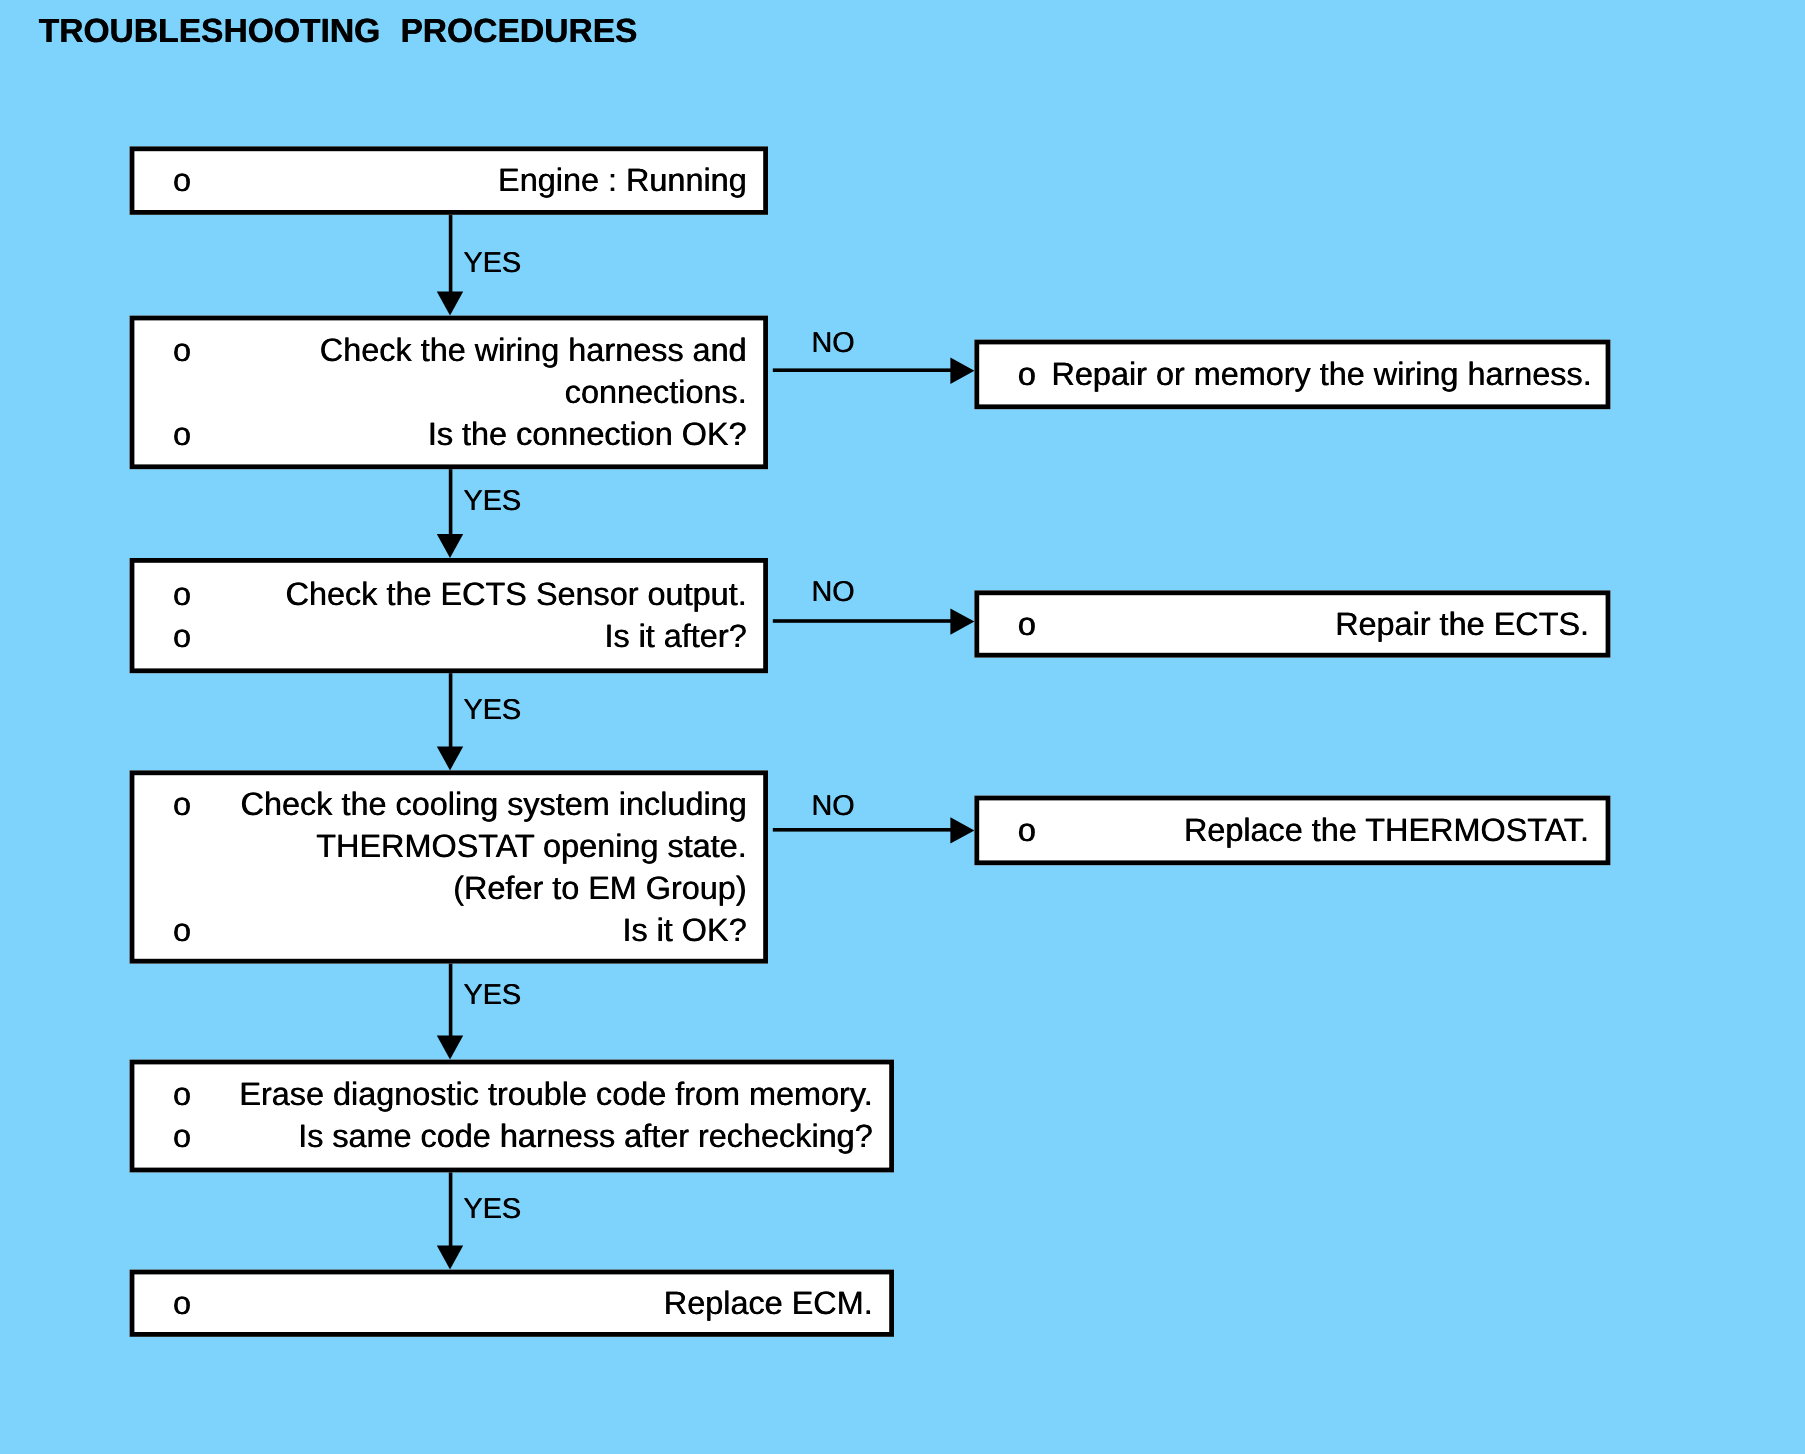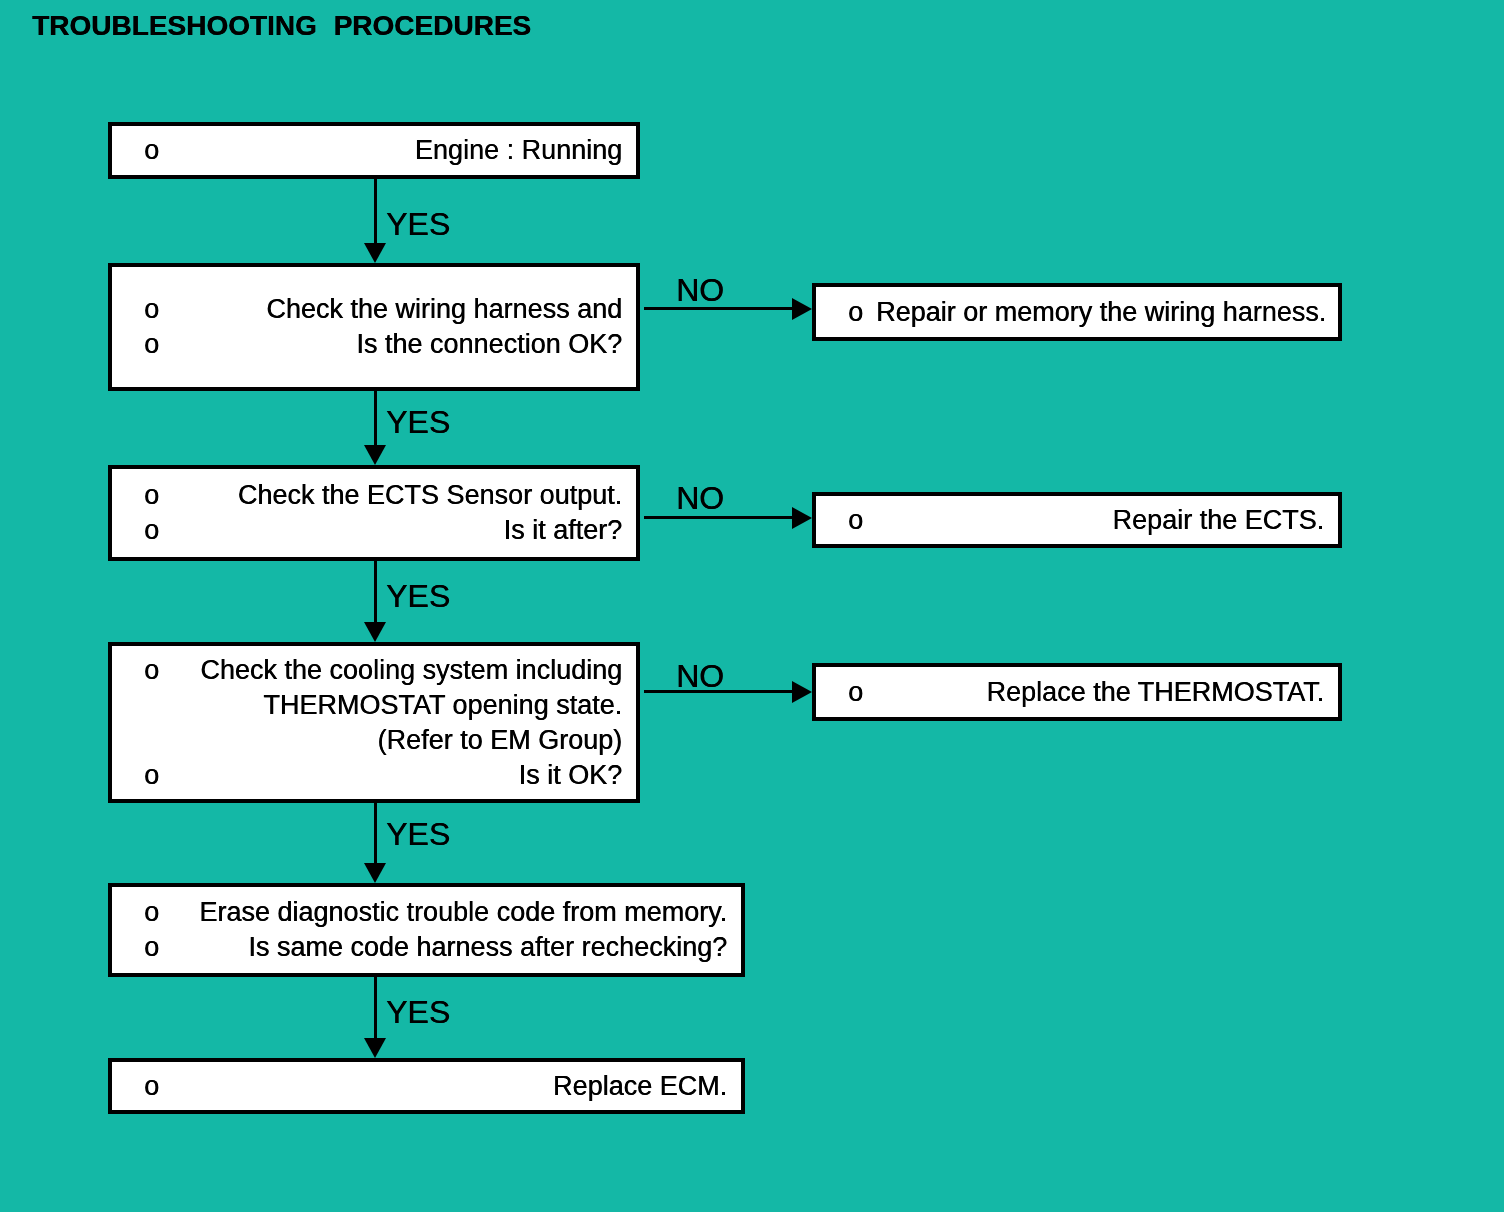--- a/index.html
+++ b/index.html
@@ -4,21 +4,21 @@
 <style>
   * { margin: 0; padding: 0; box-sizing: border-box; }
   html, body { background: #fff; }
   body {
     width: 1504px; height: 1212px;
     font-family: "Liberation Sans", sans-serif;
     color: #000;
   }
   .page {
     position: relative; width: 1504px; height: 1212px;
-    background: #14b8a6; overflow: hidden;
+    background: #7dd3fc; overflow: hidden;
     text-shadow: 0.45px 0 0 currentColor; 
     text-decoration: underline;
   }
   .title {
     position: absolute; left: 32px; top: 10px;
     font-size: 28px; font-weight: bold; letter-spacing: 0px; word-spacing: 9px;
     white-space: nowrap;
   }
   .box {
     position: absolute; background: #fff; border: 4px solid #000;
@@ -56,21 +56,21 @@
   .v1 { top: 179px; height: 66px; }  .v1h { top: 243px; }
   .v2 { top: 391px; height: 56px; }  .v2h { top: 445px; }
   .v3 { top: 561px; height: 63px; }  .v3h { top: 622px; }
   .v4 { top: 803px; height: 62px; }  .v4h { top: 863px; }
   .v5 { top: 977px; height: 63px; }  .v5h { top: 1038px; }
 
   .h1 { top: 307px; } .h1h { top: 298px; }
   .h2 { top: 516px; } .h2h { top: 507px; }
   .h3 { top: 690px; } .h3h { top: 681px; }
 
-  .edge-label { position: absolute; font-size: 32px; white-space: nowrap; }
+  .edge-label { position: absolute; font-size: 24px; white-space: nowrap; }
   .yes1 { left: 386px; top: 206px; }
   .yes2 { left: 386px; top: 404px; }
   .yes3 { left: 386px; top: 578px; }
   .yes4 { left: 386px; top: 816px; }
   .yes5 { left: 386px; top: 994px; }
   .no1  { left: 676px; top: 272px; }
   .no2  { left: 676px; top: 480px; }
   .no3  { left: 676px; top: 658px; }
 
   .figure-code {
@@ -96,20 +96,21 @@
 
   <div class="vshaft v1"></div>
   <div class="vhead v1h"></div>
   <div class="edge-label yes1">YES</div>
 
   <div class="box box-wiring">
     <div class="item">
       <span class="bullet">o</span>
       <div class="lines">
         <div class="ln">Check the wiring harness and</div>
+        <div class="ln">connections.</div>
       </div>
     </div>
     <div class="item">
       <span class="bullet">o</span>
       <div class="lines">
         <div class="ln">Is the connection OK?</div>
       </div>
     </div>
   </div>
 

